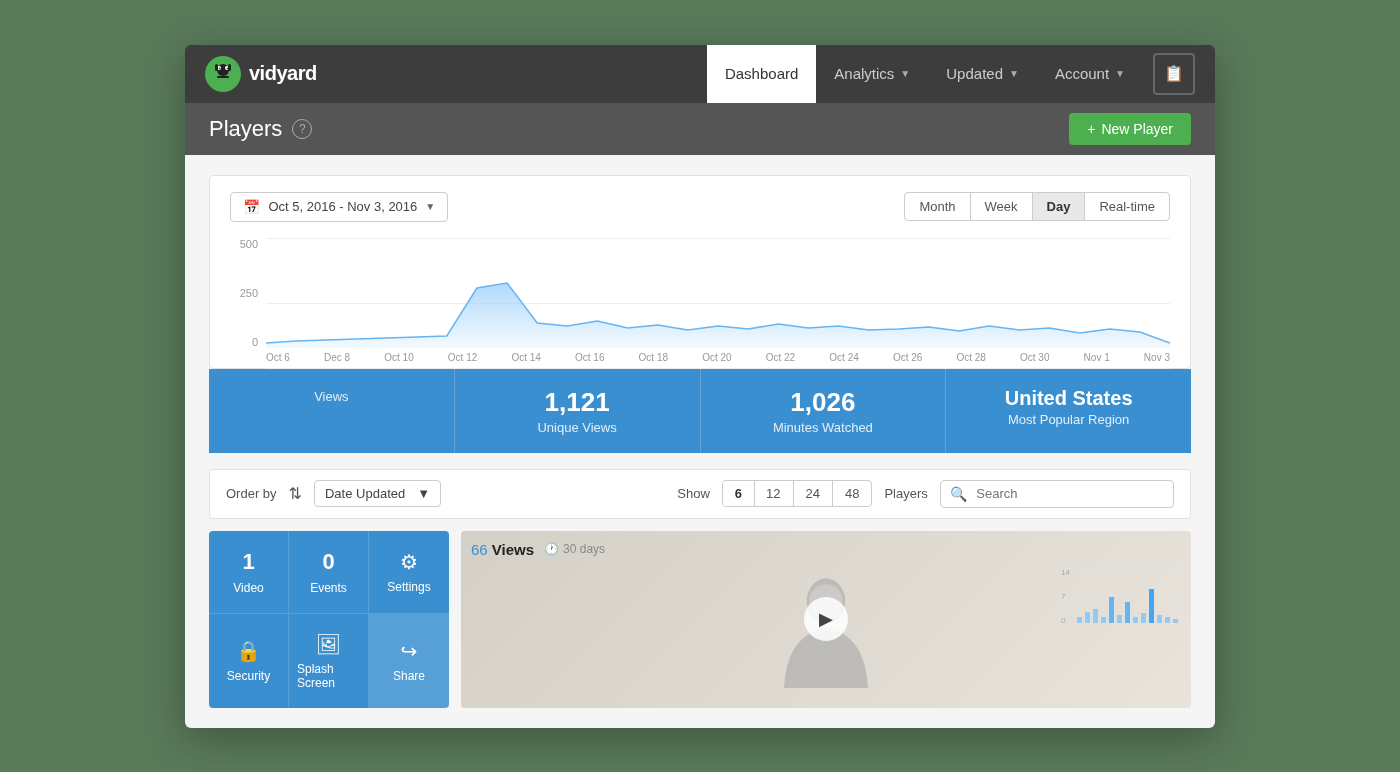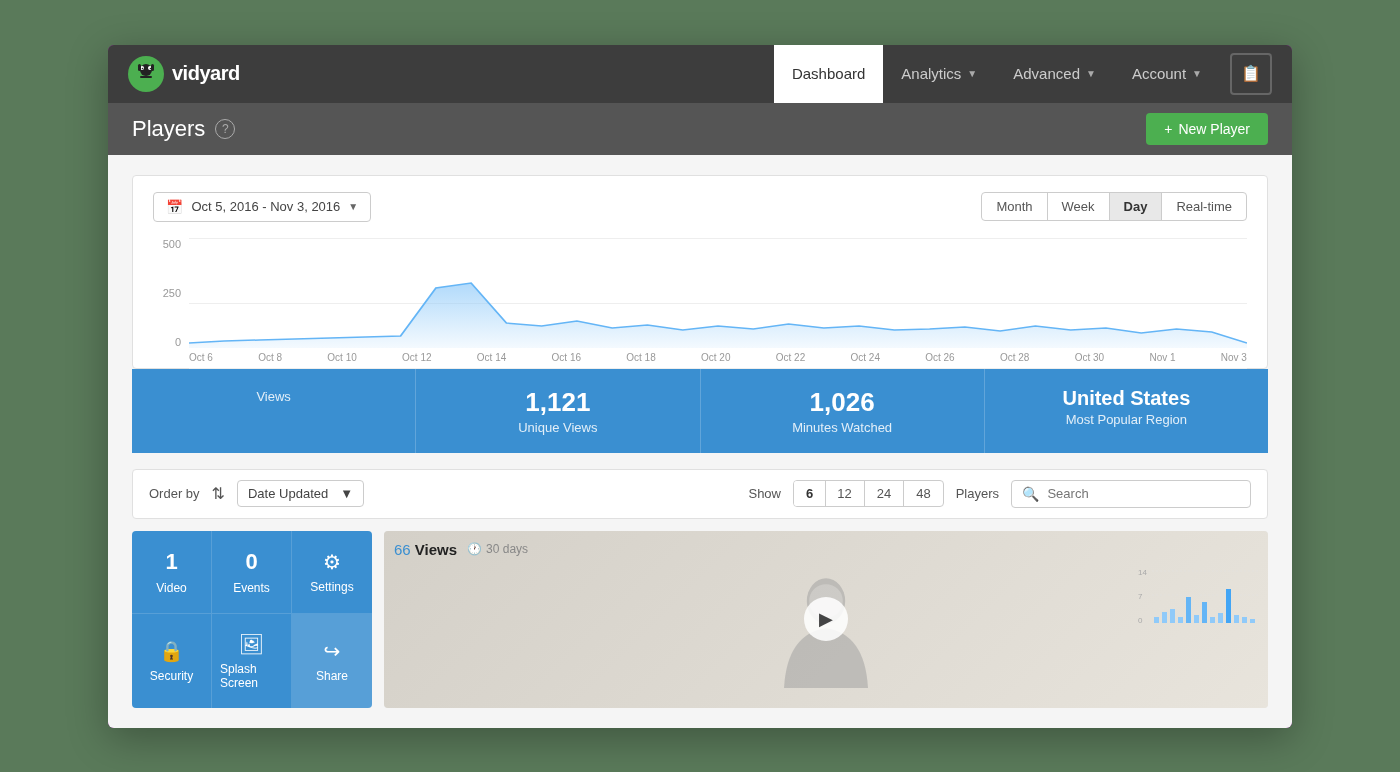--- a/index.html
+++ b/index.html
@@ -6,21 +6,21 @@
     body {
       background: #5a7a5a;
       font-family: -apple-system, BlinkMacSystemFont, 'Segoe UI', sans-serif;
       display: flex;
       justify-content: center;
       align-items: center;
       min-height: 100vh;
       padding: 20px;
     }
     .browser-window {
-      width: 1184px;
+      width: 1030px;
       background: #a21caf;
       border-radius: 6px;
       overflow: hidden;
       box-shadow: 0 10px 40px rgba(0,0,0,0.3);
     }
     
     .nav-bar {
       background: #3d3d3d;
       display: flex;
       align-items: center;
@@ -438,21 +438,21 @@
     </div>
     <div class="nav-items">
       <div class="nav-item active">
         <span>Dashboard</span>
       </div>
       <div class="nav-item">
         <span>Analytics</span>
         <span class="chevron">▼</span>
       </div>
       <div class="nav-item">
-        <span>Advanced</span>
+        <span>Updated</span>
         <span class="chevron">▼</span>
       </div>
       <div class="nav-item">
         <span>Account</span>
         <span class="chevron">▼</span>
       </div>
     </div>
     <div class="nav-icon-btn">
       <span>📋</span>
     </div>
@@ -507,21 +507,21 @@
               </linearGradient>
             </defs>
 
             <path d="M0,105 L30,103 L60,102 L90,101 L120,100 L150,99 L180,98 L210,50 L240,45 L270,85 L300,88 L330,83 L360,90 L390,87 L420,92 L450,88 L480,91 L510,86 L540,90 L570,88 L600,92 L630,91 L660,89 L690,93 L720,88 L750,92 L780,90 L810,95 L840,91 L870,94 L900,105 L900,110 L0,110 Z" fill="url(#chartGrad)"></path>
             <path d="M0,105 L30,103 L60,102 L90,101 L120,100 L150,99 L180,98 L210,50 L240,45 L270,85 L300,88 L330,83 L360,90 L390,87 L420,92 L450,88 L480,91 L510,86 L540,90 L570,88 L600,92 L630,91 L660,89 L690,93 L720,88 L750,92 L780,90 L810,95 L840,91 L870,94 L900,105" fill="none" stroke="#64b5f6" stroke-width="1.5"></path>
           </svg>
         </div>
 
         <div class="chart-x-labels">
           <span>Oct 6</span>
-          <span>Oct 8</span>
+          <span>Dec 8</span>
           <span>Oct 10</span>
           <span>Oct 12</span>
           <span>Oct 14</span>
           <span>Oct 16</span>
           <span>Oct 18</span>
           <span>Oct 20</span>
           <span>Oct 22</span>
           <span>Oct 24</span>
           <span>Oct 26</span>
           <span>Oct 28</span>

